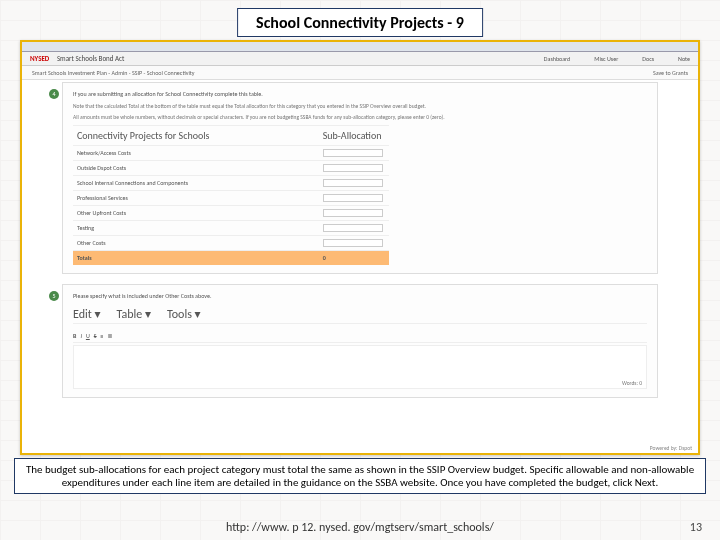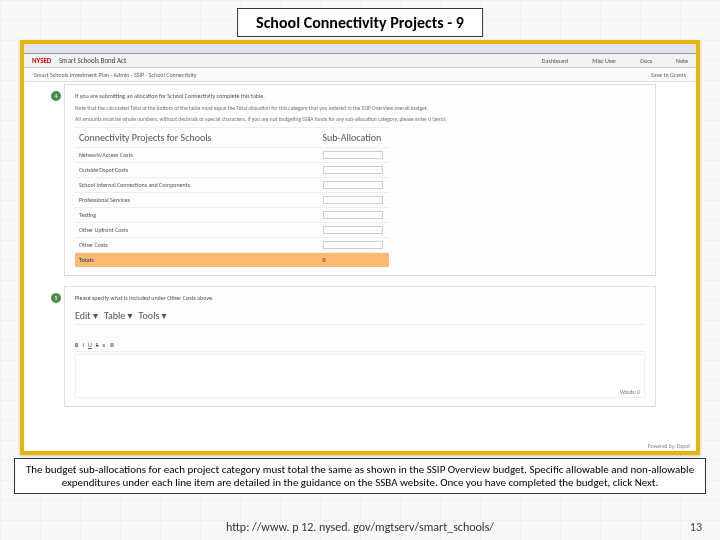--- a/index.html
+++ b/index.html
@@ -14,41 +14,41 @@
     background-size: 40px 20px, 40px 20px;
     opacity: 0.5;
   }
   .title-box {
     position: absolute; top: 8px; left: 50%; transform: translateX(-50%);
     border: 1px solid #203864; background: #fff; padding: 4px 18px;
     font-weight: bold; font-size: 16px;
   }
   .screenshot {
     position: absolute; top: 40px; left: 20px; right: 20px; height: 415px;
-    border: 4px solid #eab308; background: #fff; font-size: 7px;
+    border: 2px solid #eab308; background: #fff; font-size: 7px;
     box-shadow: 0 1px 3px rgba(0,0,0,0.2);
     overflow: hidden;
   }
   .tabstrip { height: 10px; background: #dfe4ec; border-bottom: 1px solid #99a; }
   .toolbar { height: 14px; background: #f2f2f2; border-bottom: 1px solid #ccc; display: flex; align-items: center; padding: 0 8px; justify-content: space-between; color: #555; }
   .logo { color: #c00; font-weight: bold; font-size: 7px; }
   .app-title { color: #444; font-size: 7px; margin-left: 6px; }
   .tbright { display: flex; gap: 24px; font-size: 6px; }
   .breadcrumb-row { height: 14px; background: #fafafa; border-bottom: 1px solid #ddd; display: flex; align-items: center; padding: 0 10px; justify-content: space-between; color: #666; font-size: 6px; }
   .panel-area { position: absolute; top: 40px; left: 40px; right: 40px; bottom: 10px; }
   .panel { border: 1px solid #ddd; background: #fdfdfd; margin-bottom: 10px; padding: 8px 10px; position: relative; font-size: 6px; color: #555; }
   .step-num { position: absolute; left: -14px; top: 6px; width: 10px; height: 10px; border-radius: 50%; background: #4a8a4a; color: #fff; font-size: 6px; display: flex; align-items: center; justify-content: center; }
   .instr { margin-bottom: 4px; line-height: 1.3; }
   .note { color: #777; font-size: 5.5px; line-height: 1.3; margin-bottom: 4px; }
   .tbl { width: 55%; border-collapse: collapse; margin-top: 4px; }
   .tbl th { text-align: left; font-weight: normal; color: #555; padding: 3px 4px; border-top: 1px solid #eee; font-size: 10px; }
   .tbl td { padding: 3px 4px; border-top: 1px solid #eee; }
   .tbl input { width: 60px; height: 8px; border: 1px solid #ccc; font-size: 6px; padding: 0 2px; }
   .tbl .totals td { background: #fdba74; font-weight: bold; }
-  .editor-toolbar { display: flex; gap: 6px; font-size: 10px; color: #555; padding: 2px 0; border-bottom: 1px solid #eee; margin-bottom: 14px; }
+  .editor-toolbar { display: flex; gap: 16px; font-size: 12px; color: #555; padding: 2px 0; border-bottom: 1px solid #eee; margin-bottom: 6px; }
   .editor-toolbar2 { display: flex; gap: 4px; font-size: 6px; color: #555; padding: 2px 0; border-bottom: 1px solid #eee; margin-bottom: 2px; }
   .editor-body { height: 44px; border: 1px solid #eee; position: relative; background: #fff; }
   .words { position: absolute; right: 4px; bottom: 2px; font-size: 5.5px; color: #777; }
   .caption-box {
     position: absolute; left: 14px; right: 14px; top: 458px;
     border: 1px solid #203864; background: #fff; padding: 4px 6px;
     font-size: 11px; line-height: 1.2; text-align: center;
   }
   .footer-url { position: absolute; bottom: 6px; left: 50%; transform: translateX(-50%); font-size: 12px; color: #333; }
   .page-num { position: absolute; bottom: 6px; right: 18px; font-size: 12px; color: #444; }
@@ -104,25 +104,25 @@
               </tr>
           <tr>
                 <td>School Internal Connections and Components</td>
                 <td><input style=""></td>
               </tr>
           <tr>
                 <td>Professional Services</td>
                 <td><input style=""></td>
               </tr>
           <tr>
-                <td>Testing</td>
+                <td>Other Upfront Costs</td>
                 <td><input style=""></td>
               </tr>
           <tr>
-                <td>Other Upfront Costs</td>
+                <td>Testing</td>
                 <td><input style=""></td>
               </tr>
           <tr>
                 <td>Other Costs</td>
                 <td><input style=""></td>
               </tr>
           <tr class="totals">
                 <td>Totals</td>
                 <td>0</td>
               </tr>

